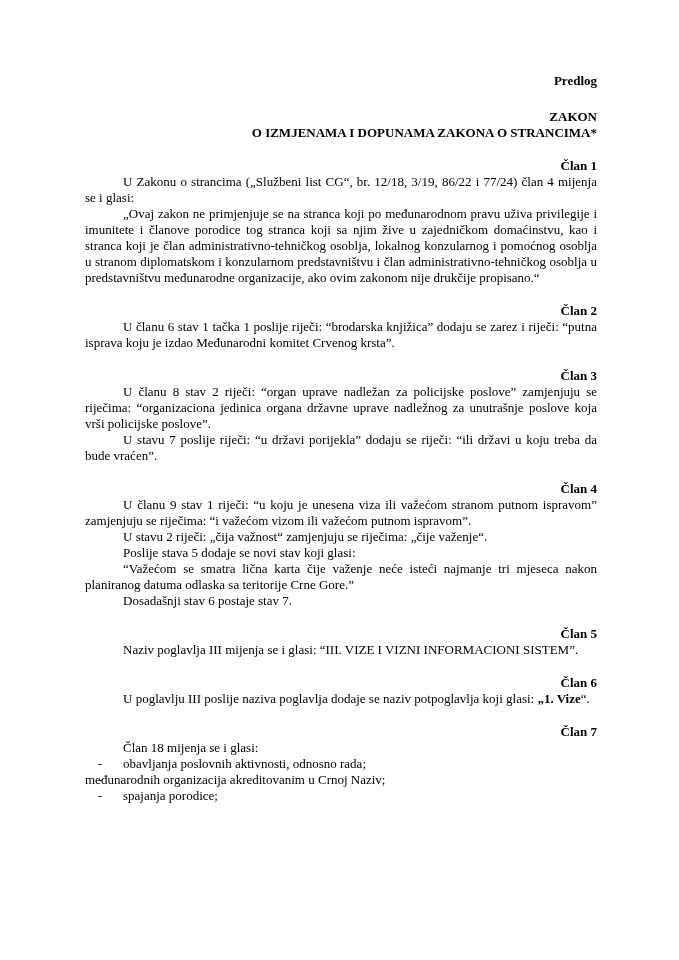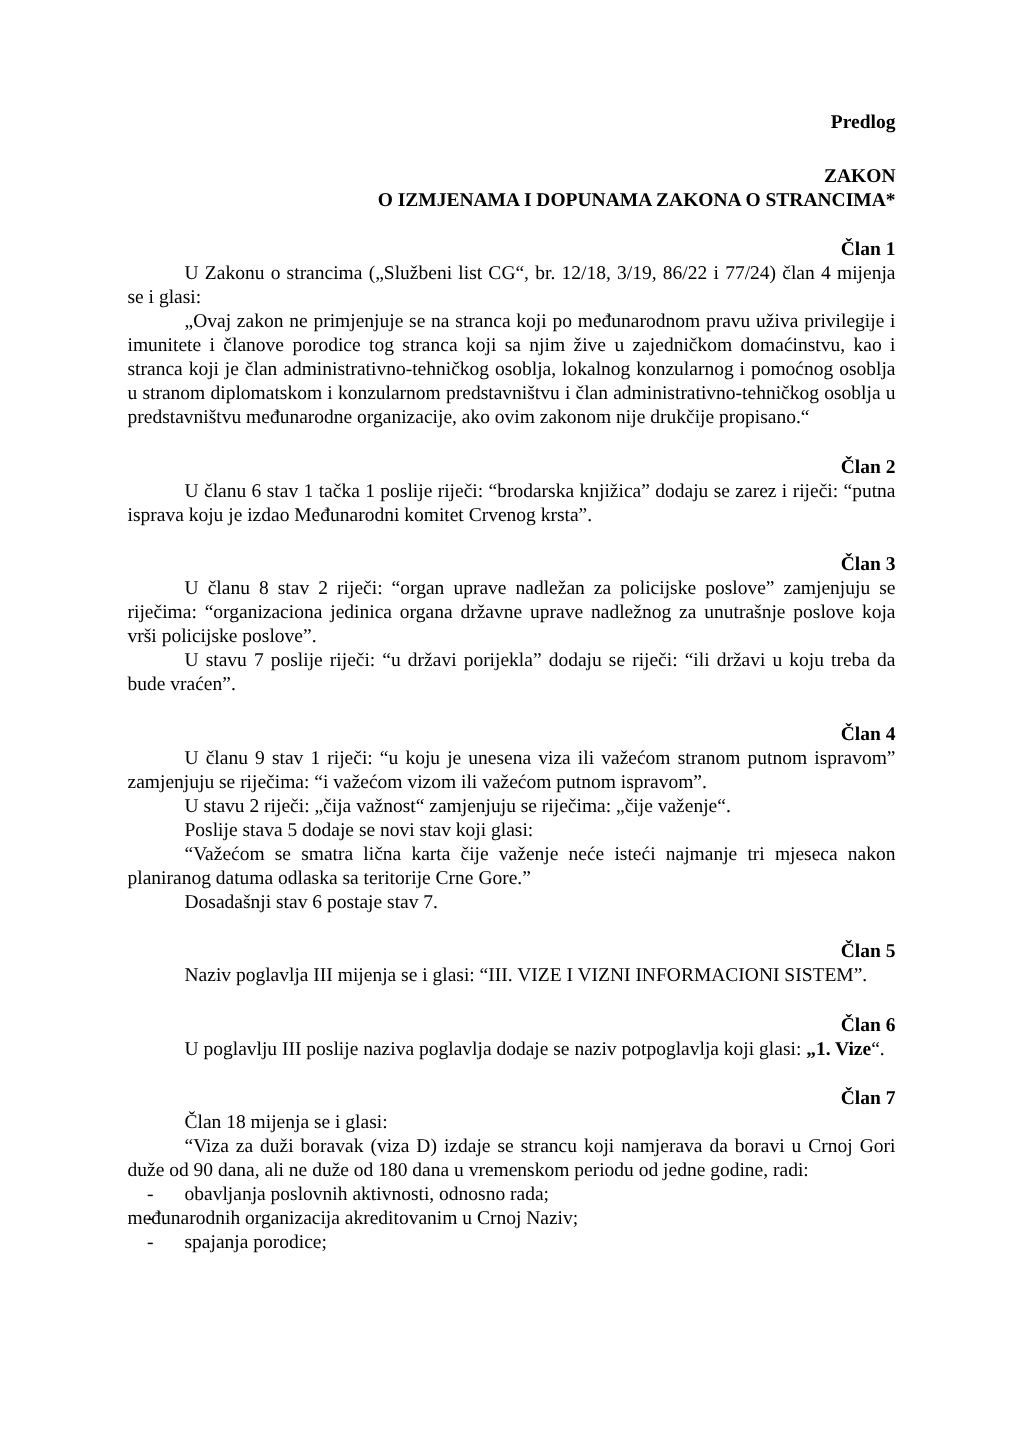--- a/index.html
+++ b/index.html
@@ -67,19 +67,18 @@
       <div class="para indent"><span>U stavu 2 riječi: „čija važnost“ zamjenjuju se riječima: „čije važenje“.</span></div>
       <div class="para indent"><span>Poslije stava 5 dodaje se novi stav koji glasi:</span></div>
       <div class="para indent"><span>“Važećom se smatra lična karta čije važenje neće isteći najmanje tri mjeseca nakon planiranog datuma odlaska sa teritorije Crne Gore.”</span></div>
       <div class="para indent"><span>Dosadašnji stav 6 postaje stav 7.</span></div>
       <div class="clan">Član 5</div>
       <div class="para indent left"><span>Naziv poglavlja III mijenja se i glasi: “III. VIZE I VIZNI INFORMACIONI SISTEM”.</span></div>
       <div class="clan">Član 6</div>
       <div class="para indent left"><span>U poglavlju III poslije naziva poglavlja dodaje se naziv potpoglavlja koji glasi: </span><span class="b">„1. Vize</span><span>“.</span></div>
       <div class="clan">Član 7</div>
       <div class="para indent"><span>Član 18 mijenja se i glasi:</span></div>
-      <div class="para indent"><span>“Viza za duži boravak (viza D) izdaje se strancu koji namjerava da boravi u Crnoj Gori duže od 90 dana, ali ne duže od 180 dana u vremenskom periodu od jedne godine, radi:</span></div>
       <div class="para li"><span class="dash">-</span><span>obavljanja poslovnih aktivnosti, odnosno rada;</span></div>
       <div class="para li"><span class="dash">-</span></div>
       <div class="para"><span>međunarodnih organizacija akreditovanim u Crnoj Naziv;</span></div>
       <div class="para li"><span class="dash">-</span><span>spajanja porodice;</span></div>
     </div>
 </div>
 
 </body></html>

